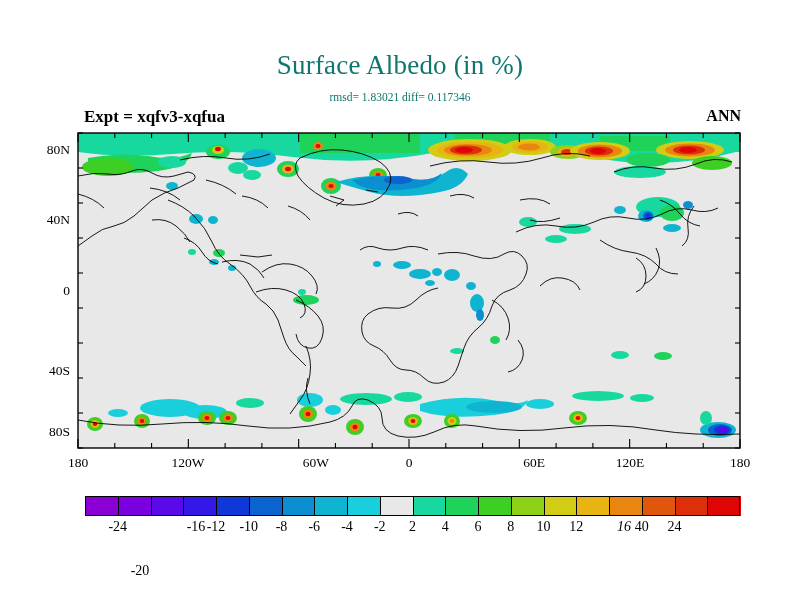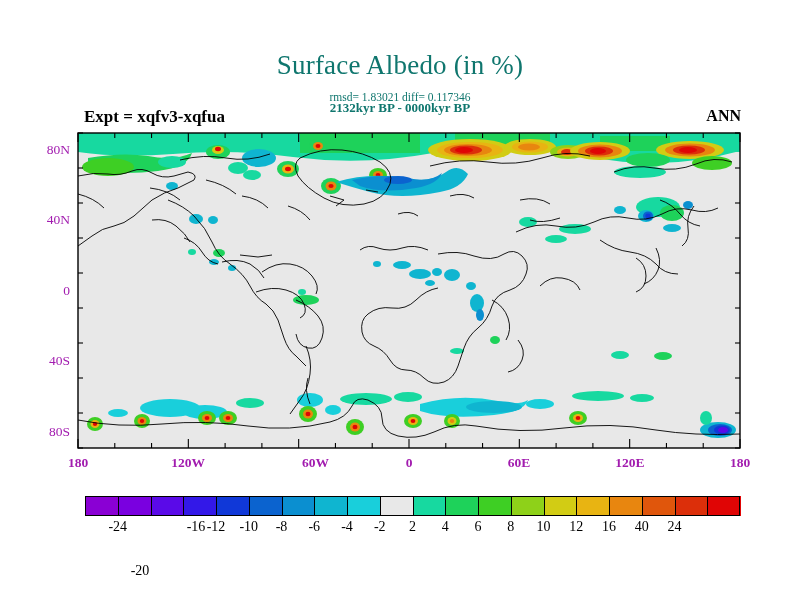--- a/index.html
+++ b/index.html
@@ -21,45 +21,44 @@
   #expt{
     position:absolute;left:84px;top:107px;
     font-size:17px;font-weight:bold;color:#000;
   }
   #season{
     position:absolute;left:0;top:107px;width:741px;text-align:right;
     font-size:16px;font-weight:bold;color:#000;
   }
 
   .axlab{
-    position:absolute;font-size:13.5px;color:#a21caf;
+    position:absolute;font-size:13.5px;color:#000000;
     font-family:"Liberation Serif",serif;
   }
   .ylab{width:44px;text-align:right;}
-  .xlab{width:60px;text-align:center;font-weight:bold;}
+  .xlab{width:60px;text-align:center;}
 
   #cbwrap{position:absolute;left:85px;top:496px;width:655px;height:20px;}
   .cbcell{position:absolute;top:0;height:20px;}
   #cbframe{
     position:absolute;left:85px;top:496px;width:655px;height:20px;
     border:1px solid #000;box-sizing:border-box;pointer-events:none;
   }
   .cblab{
     position:absolute;top:519px;width:46px;text-align:center;
     font-size:14px;color:#000;font-family:"Liberation Serif",serif;
   }
 </style>
 </head>
 <body>
 
 <div id="fig">
 
   <div class="ttl" id="title">Surface Albedo (in %)</div>
   <div class="ttl" id="stats">rmsd= 1.83021 diff= 0.117346</div>
-  <div class="ttl" id="period">2132kyr BP - 0000kyr BP</div>
   <div id="expt">Expt = xqfv3-xqfua</div>
   <div id="season">ANN</div>
 
   <svg id="map" width="800" height="600" style="position:absolute;left:0;top:0;">
     <defs>
       <clipPath id="plotclip">
           <rect x="78" y="133" width="662" height="315"></rect>
         </clipPath>
       <radialGradient id="gpos">
           <stop offset="0%" stop-color="#e00505"></stop>
@@ -355,28 +354,28 @@
           <line x1="740" y1="168" x2="735" y2="168"></line>
           <line x1="78" y1="133" x2="83" y2="133"></line>
           <line x1="740" y1="133" x2="735" y2="133"></line>
         </g>
     </g>
   </svg>
 
   <div class="axlab ylab" style="left:26px;top:142px;">80N</div>
   <div class="axlab ylab" style="left:26px;top:212px;">40N</div>
   <div class="axlab ylab" style="left:26px;top:283px;">0</div>
-  <div class="axlab ylab" style="left:26px;top:353px;">40S</div>
+  <div class="axlab ylab" style="left:26px;top:363px;">40S</div>
   <div class="axlab ylab" style="left:26px;top:424px;">80S</div>
 
   <div class="axlab xlab" style="left:48px;top:455px;">180</div>
   <div class="axlab xlab" style="left:158px;top:455px;">120W</div>
   <div class="axlab xlab" style="left:269px;top:455px;text-align:right;">60W</div>
   <div class="axlab xlab" style="left:379px;top:455px;">0</div>
-  <div class="axlab xlab" style="left:489px;top:455px;">60E</div>
+  <div class="axlab xlab" style="left:504px;top:455px;">60E</div>
   <div class="axlab xlab" style="left:600px;top:455px;">120E</div>
   <div class="axlab xlab" style="left:710px;top:455px;">180</div>
 
   <div id="cbwrap">
       <div class="cbcell" style="left: 0px; width: 33.35px; background: rgb(138, 0, 212);"></div>
       <div class="cbcell" style="left: 32.75px; width: 33.35px; background: rgb(122, 0, 224); border-left: 1px solid rgb(0, 0, 0); box-sizing: border-box;"></div>
       <div class="cbcell" style="left: 65.5px; width: 33.35px; background: rgb(90, 10, 232); border-left: 1px solid rgb(0, 0, 0); box-sizing: border-box;"></div>
       <div class="cbcell" style="left: 98.25px; width: 33.35px; background: rgb(51, 24, 232); border-left: 1px solid rgb(0, 0, 0); box-sizing: border-box;"></div>
       <div class="cbcell" style="left: 131px; width: 33.35px; background: rgb(16, 56, 216); border-left: 1px solid rgb(0, 0, 0); box-sizing: border-box;"></div>
       <div class="cbcell" style="left: 163.75px; width: 33.35px; background: rgb(11, 99, 207); border-left: 1px solid rgb(0, 0, 0); box-sizing: border-box;"></div>
@@ -405,16 +404,16 @@
     <div class="cblab" style="left: 258.5px;">-8</div>
     <div class="cblab" style="left: 291.25px;">-6</div>
     <div class="cblab" style="left: 324px;">-4</div>
     <div class="cblab" style="left: 356.75px;">-2</div>
     <div class="cblab" style="left: 389.5px;">2</div>
     <div class="cblab" style="left: 422.25px;">4</div>
     <div class="cblab" style="left: 455px;">6</div>
     <div class="cblab" style="left: 487.75px;">8</div>
     <div class="cblab" style="left: 520.5px;">10</div>
     <div class="cblab" style="left: 553.25px;">12</div>
-    <div class="cblab" style="left: 586px;">16</div>
+    <div class="cblab" style="left: 601px; font-style: italic;">16</div>
     <div class="cblab" style="left: 618.75px;">40</div>
     <div class="cblab" style="left: 651.5px;">24</div>
   </div>
 
 </body></html>

